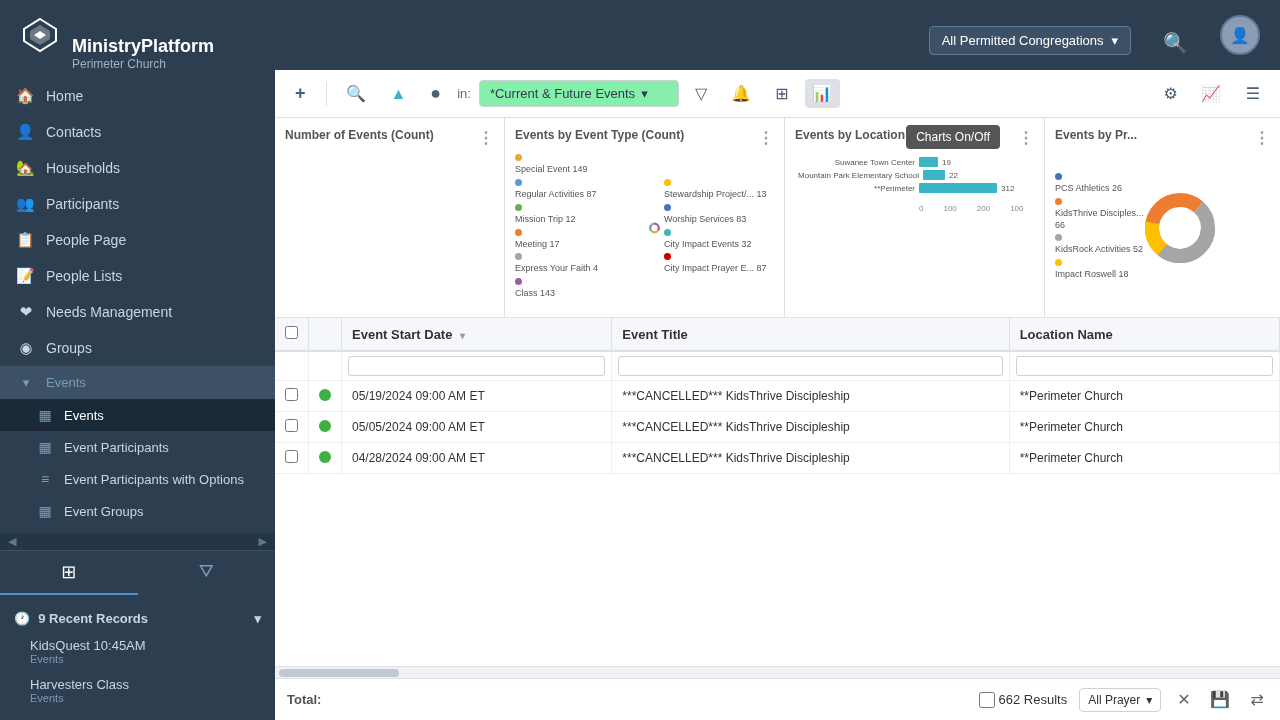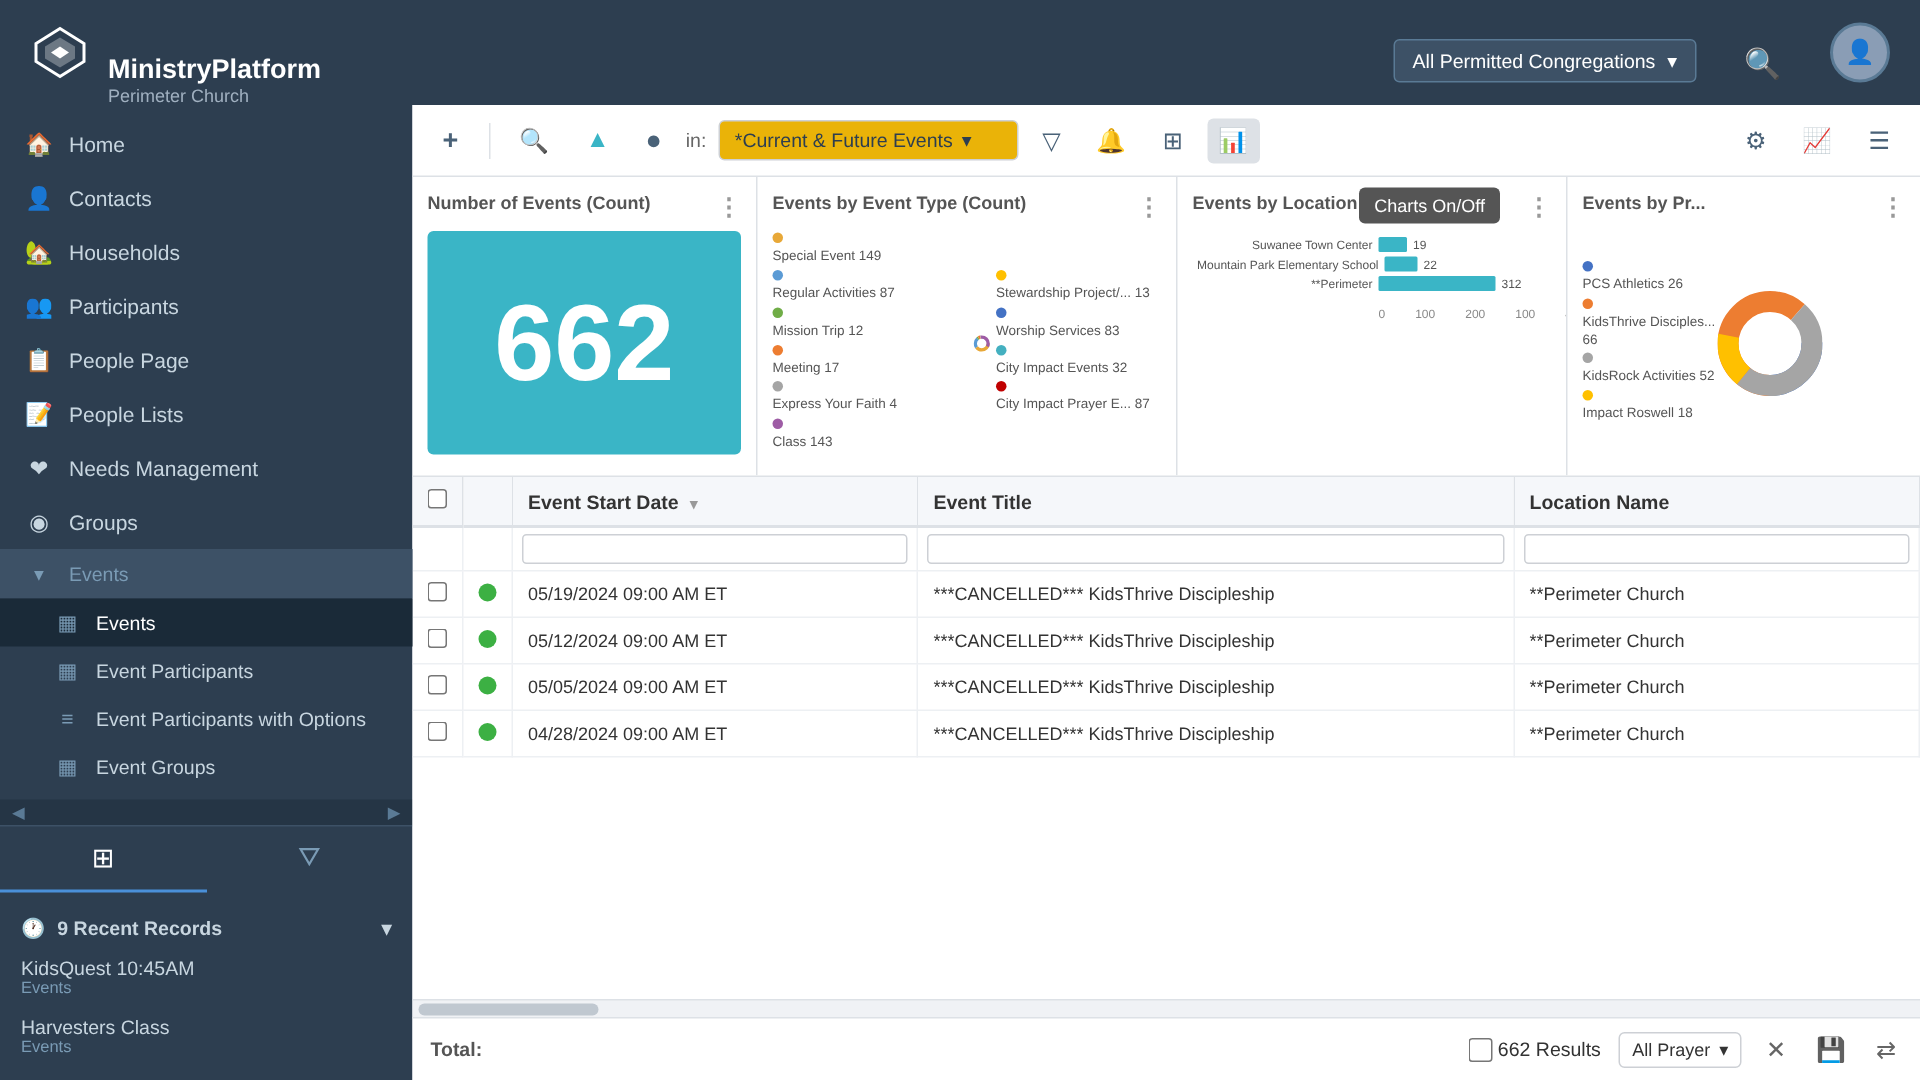--- a/index.html
+++ b/index.html
@@ -96,21 +96,21 @@
       display: flex;
       align-items: center;
       justify-content: space-between;
       padding: 6px 14px;
       color: #c8d6e0;
       font-size: 13px;
       font-weight: 600;
       cursor: pointer;
     }
     .recent-records-header .rr-left { display: flex; align-items: center; gap: 8px; }
-    .recent-item { padding: 6px 14px; cursor: pointer; }
+    .recent-item { padding: 6px 30px; cursor: pointer; }
     .recent-item-title { color: #c8d6e0; font-size: 13px; font-weight: 500; }
     .recent-item-sub { color: #7a9bb5; font-size: 11px; }
 
     
     .main-content { flex: 1; display: flex; flex-direction: column; overflow: hidden; background: #f0f2f5; }
 
     
     .toolbar {
       background: #ffffff;
       border-bottom: 1px solid #dde1e6;
@@ -127,21 +127,21 @@
       padding: 5px 8px;
       border-radius: 4px;
       color: #4a6278;
       font-size: 16px;
       display: flex;
       align-items: center;
     }
     .toolbar-separator { width: 1px; height: 24px; background: #dde1e6; margin: 0 4px; }
     .toolbar-label { color: #666; font-size: 13px; }
     .event-selector {
-      background: #eab308;
+      background: #86efac;
       border: 1px solid #cdd0d5;
       border-radius: 4px;
       padding: 5px 10px;
       font-size: 13px;
       color: #2d3e50;
       display: flex;
       align-items: center;
       gap: 6px;
       cursor: pointer;
       min-width: 200px;
@@ -449,21 +449,20 @@
       <button class="toolbar-btn">☰</button>
     </div>
 
     <div class="charts-area">
 
       <div class="chart-panel" style="max-width: 230px; min-width: 200px;">
         <div class="chart-title">
           <span>Number of Events (Count)</span>
           <span class="chart-menu">⋮</span>
         </div>
-        <div class="big-number">662</div>
       </div>
 
       <div class="chart-panel" style="min-width: 280px;">
         <div class="chart-title">
           <span>Events by Event Type (Count)</span>
           <span class="chart-menu">⋮</span>
         </div>
         <div class="donut-chart-container">
           <div class="donut-legend">
             <div class="donut-legend-item">
@@ -618,27 +617,20 @@
           <tr class="table-row">
             <td class="checkbox-col"><input type="checkbox" style=""></td>
             <td class="status-col"><span class="status-dot status-green"></span></td>
             <td><span>05/19/2024 09:00 AM ET</span></td>
             <td><span>***CANCELLED*** KidsThrive Discipleship</span></td>
             <td><span>**Perimeter Church</span></td>
           </tr>
           <tr class="table-row">
             <td class="checkbox-col"><input type="checkbox" style=""></td>
             <td class="status-col"><span class="status-dot status-green"></span></td>
-            <td><span>05/12/2024 09:00 AM ET</span></td>
-            <td><span>***CANCELLED*** KidsThrive Discipleship</span></td>
-            <td><span>**Perimeter Church</span></td>
-          </tr>
-          <tr class="table-row">
-            <td class="checkbox-col"><input type="checkbox" style=""></td>
-            <td class="status-col"><span class="status-dot status-green"></span></td>
             <td><span>05/05/2024 09:00 AM ET</span></td>
             <td><span>***CANCELLED*** KidsThrive Discipleship</span></td>
             <td><span>**Perimeter Church</span></td>
           </tr>
           <tr class="table-row">
             <td class="checkbox-col"><input type="checkbox" style=""></td>
             <td class="status-col"><span class="status-dot status-green"></span></td>
             <td><span>04/28/2024 09:00 AM ET</span></td>
             <td><span>***CANCELLED*** KidsThrive Discipleship</span></td>
             <td><span>**Perimeter Church</span></td>

